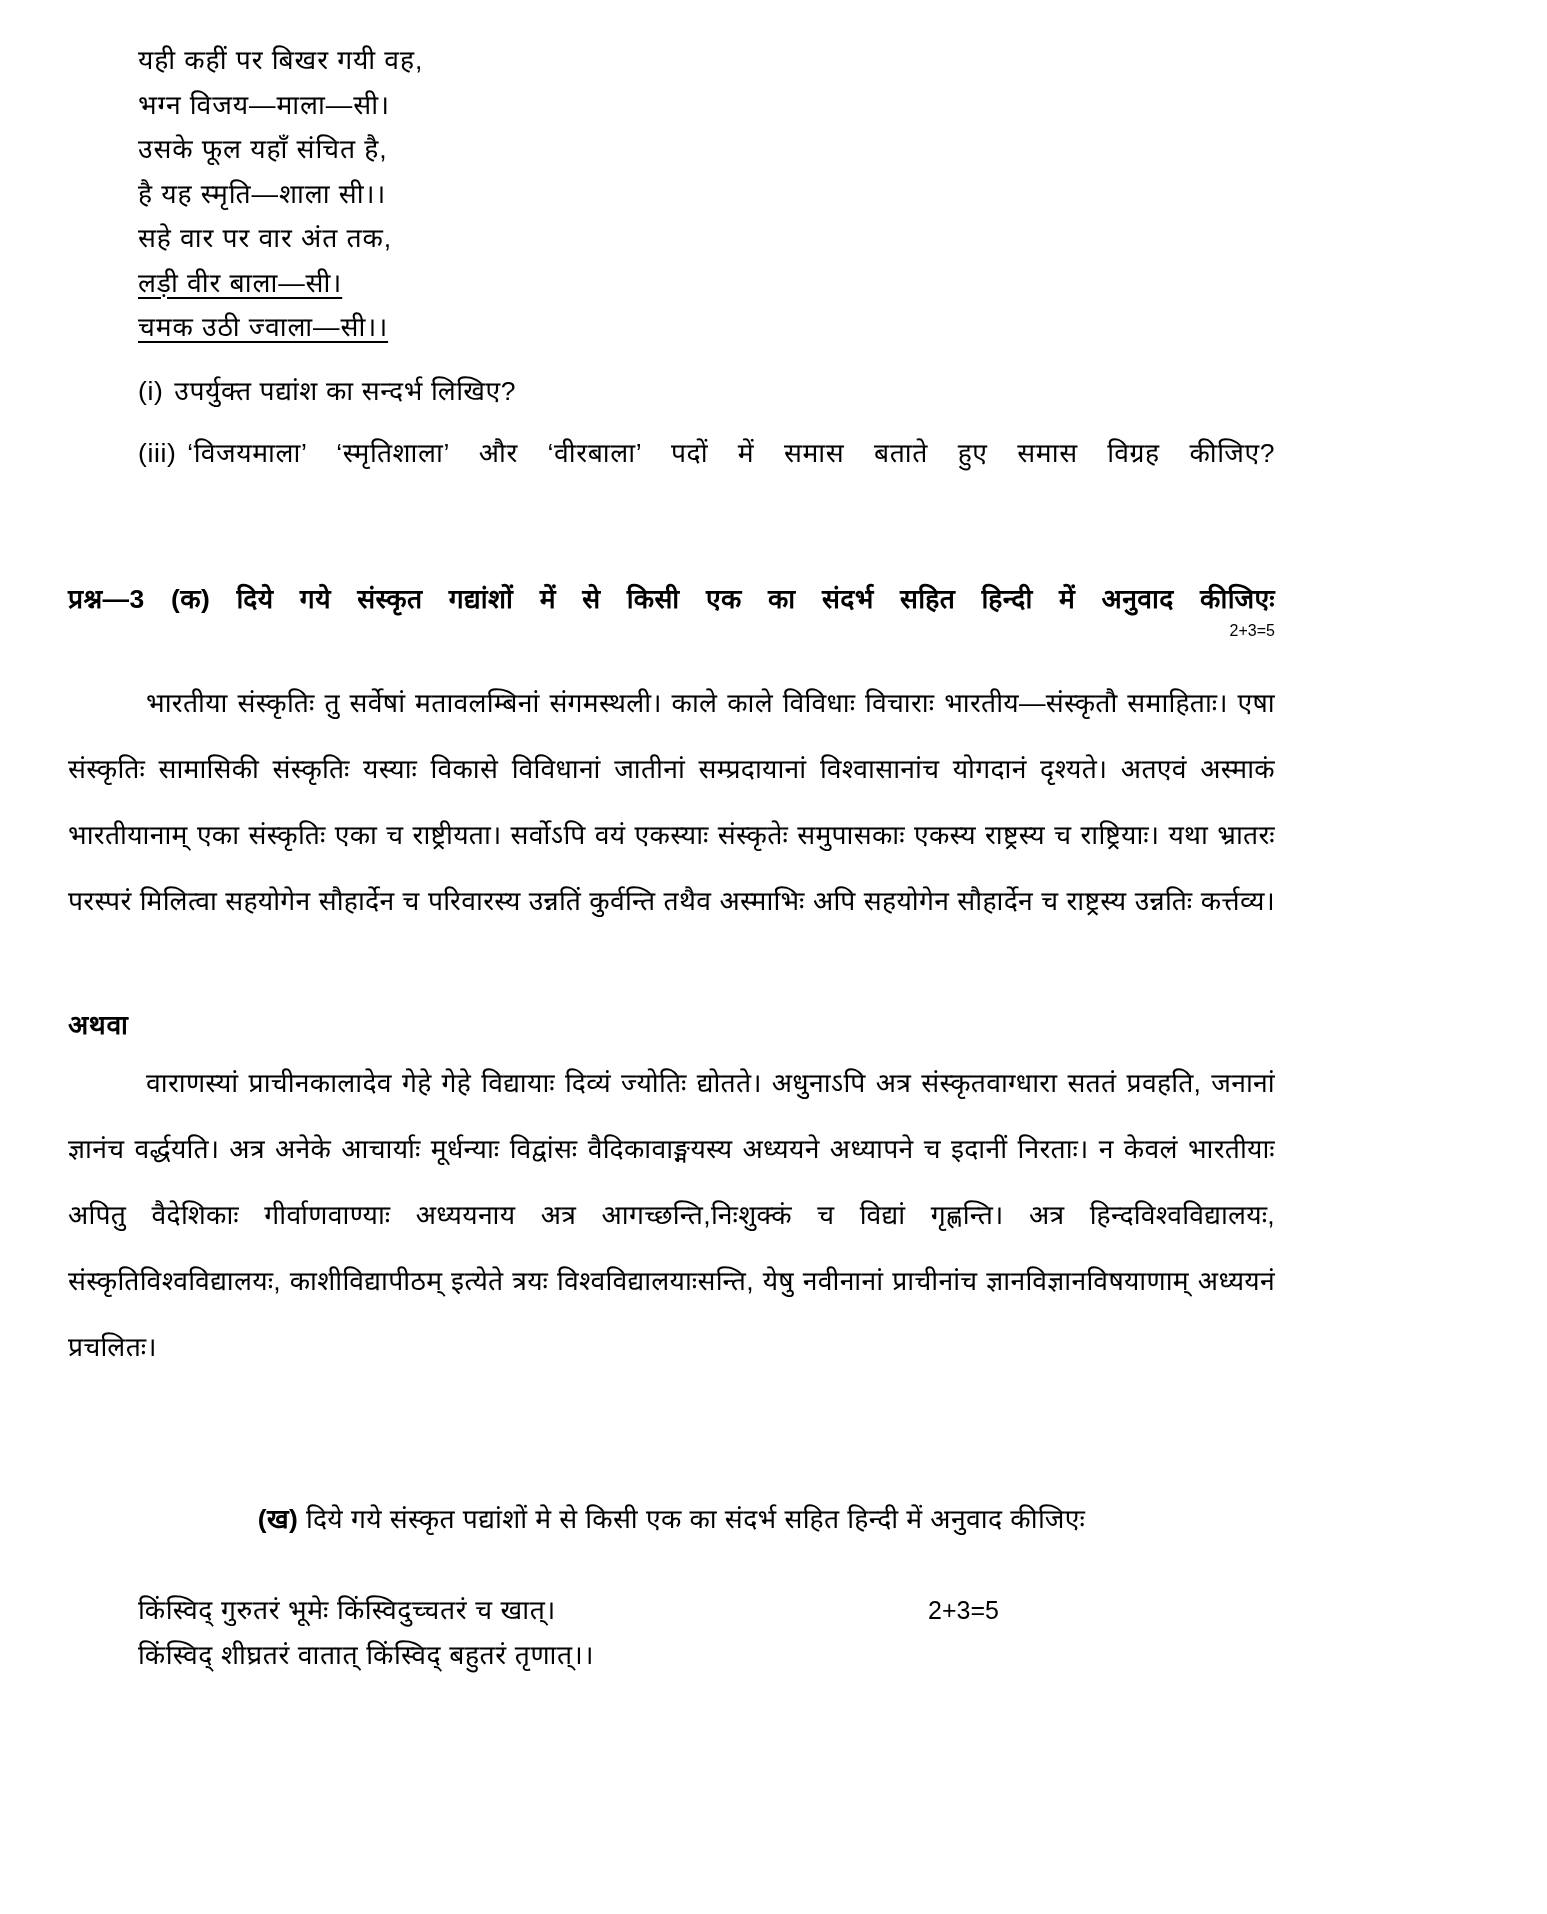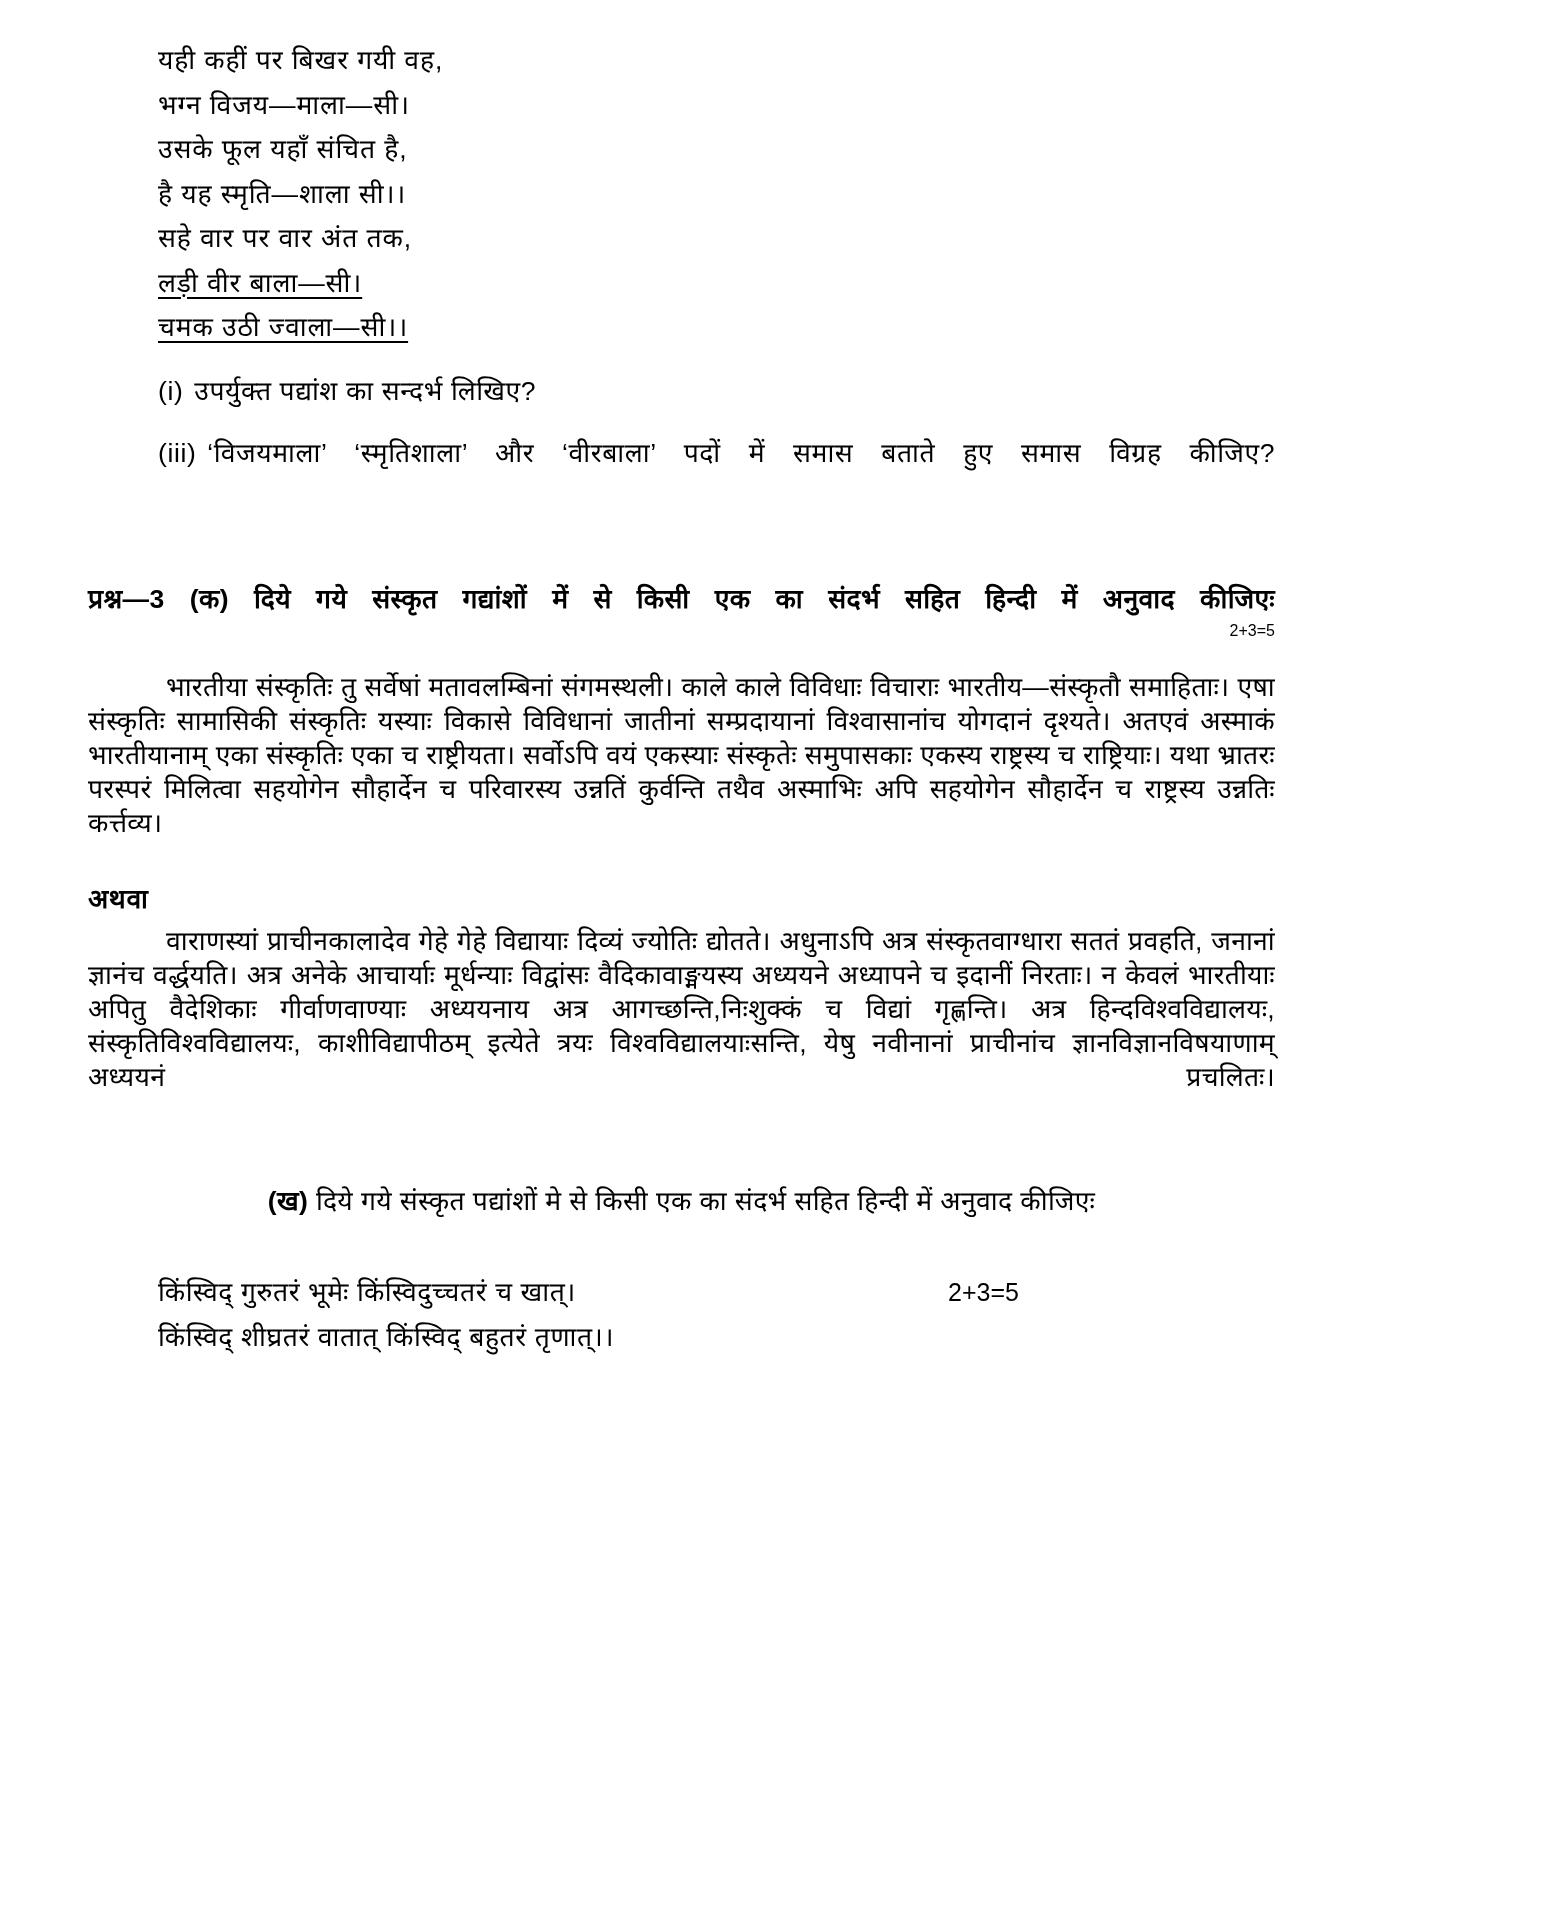--- a/index.html
+++ b/index.html
@@ -13,21 +13,21 @@
     height: 1914px;
     font-family: "Liberation Sans", "DejaVu Sans", sans-serif;
     color: #000000;
     position: relative;
     overflow: hidden;
   }
   .page {
     width: 1383px;
     height: 1914px;
     box-sizing: border-box;
-    padding: 28px 108px 0 88px;
+    padding: 28px 108px 0 68px;
     position: relative;
   }
 
   
   .poem-block {
     margin-left: 70px;
     margin-top: 10px;
   }
   .poem-line {
     font-size: 26.5px;
@@ -81,21 +81,21 @@
     font-size: 26.5px;
     line-height: 46px;
     letter-spacing: 0.4px;
     text-align: justify;
     text-justify: inter-word;
     font-weight: bold;
   }
 
   .passage {
     font-size: 26.5px;
-    line-height: 34px;
+    line-height: 66px;
     letter-spacing: 0.3px;
     text-align: justify;
     text-justify: inter-word;
     text-indent: 78px;
     margin-top: 2px;
   }
   .passage > span {
     display: inline;
   }
 

